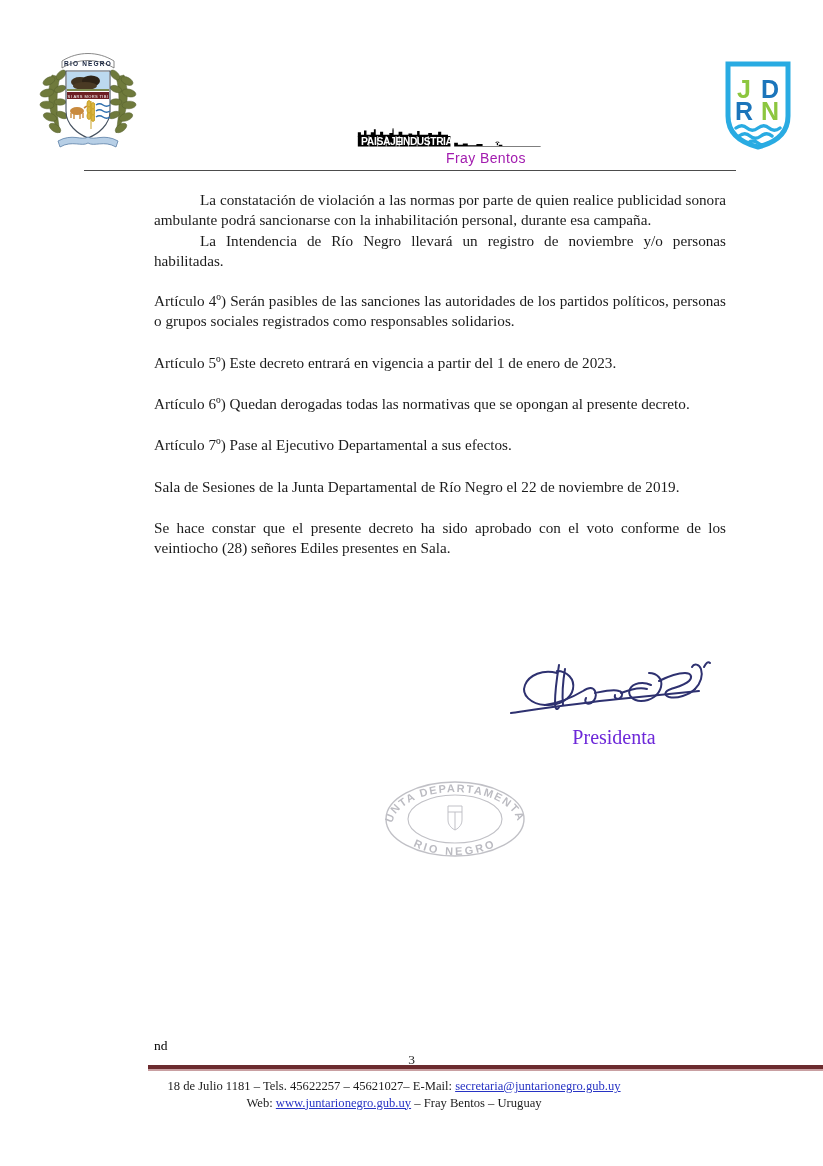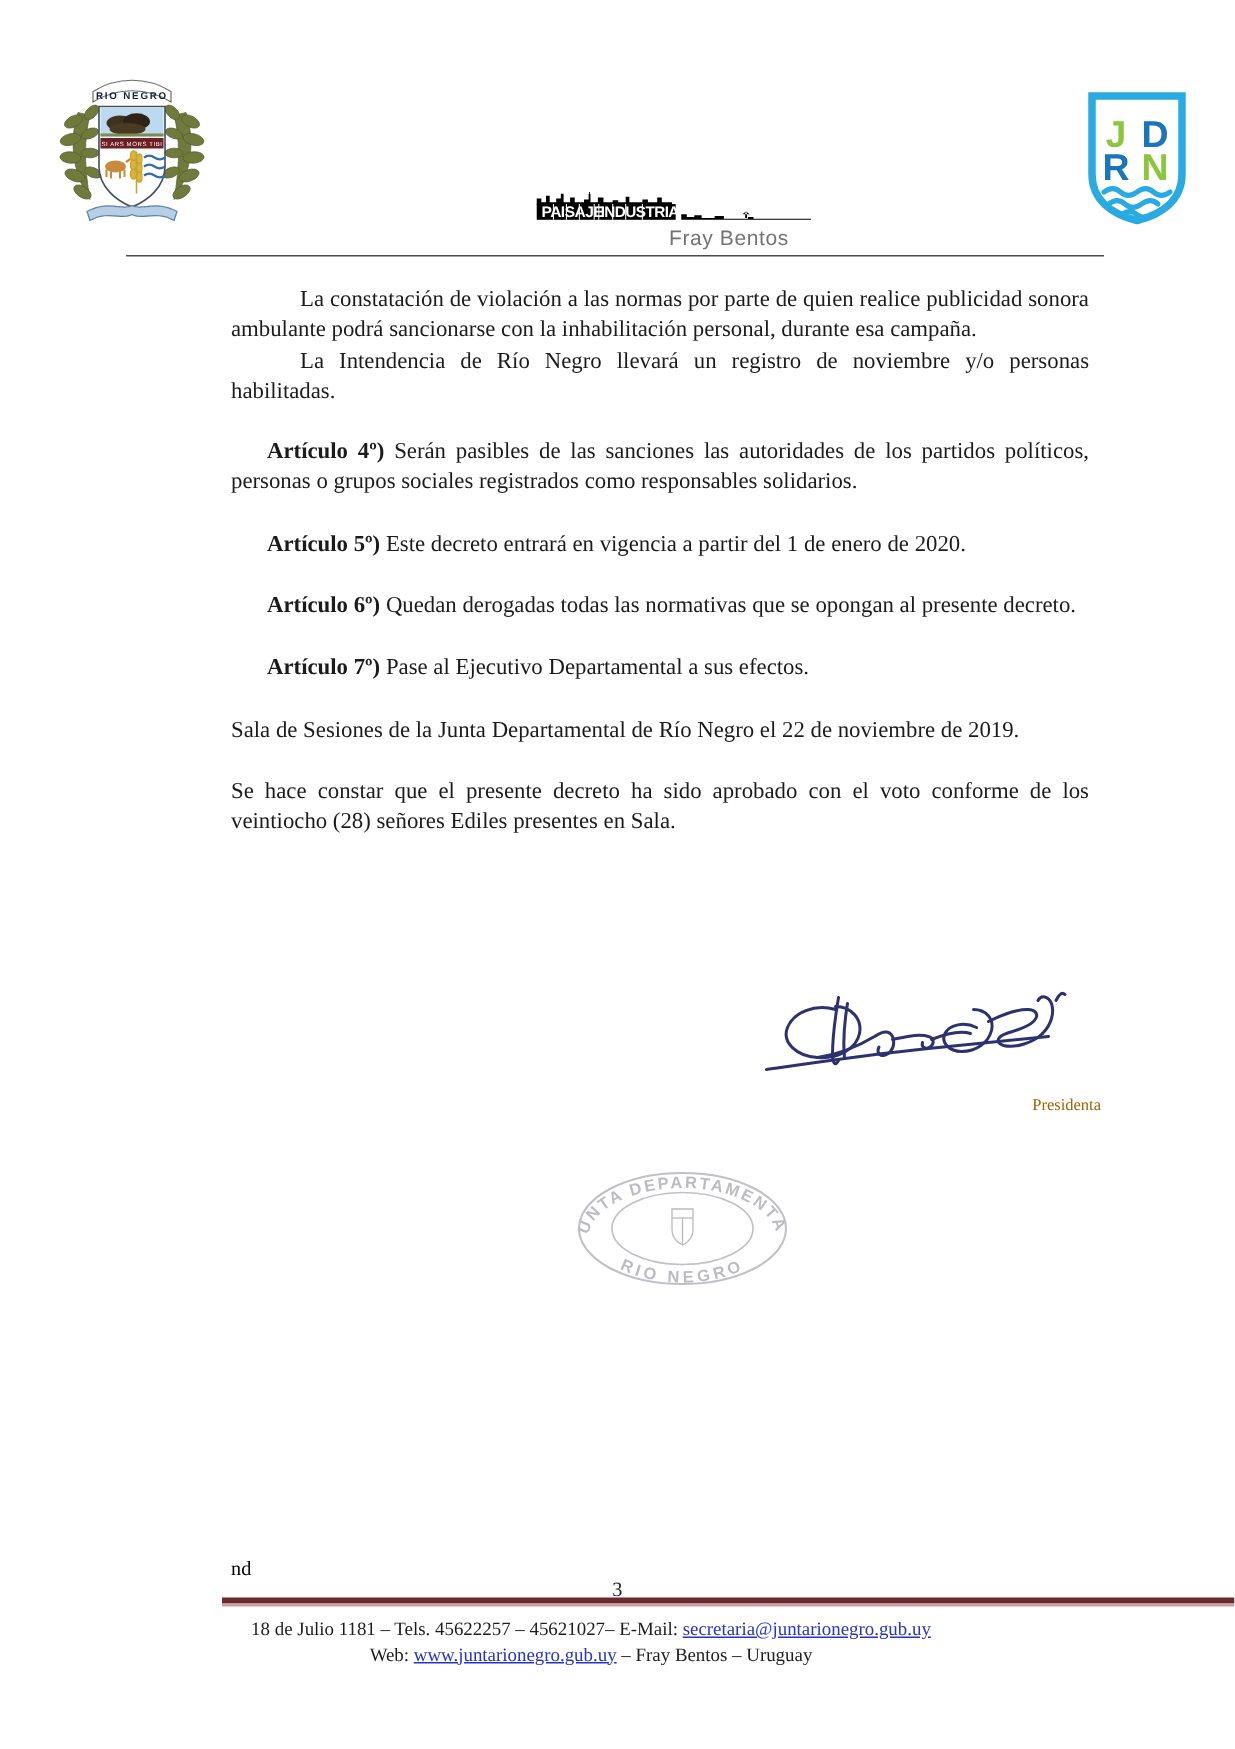--- a/index.html
+++ b/index.html
@@ -62,21 +62,21 @@
     left: 0;
     top: 8px;
     height: 21px;
   }
   .fray-bentos {
     position: absolute;
     left: 148px;
     top: 30px;
     font-family: "Liberation Sans", "DejaVu Sans", sans-serif;
     font-size: 14px;
-    color: #737373;
+    color: #a21caf;
     letter-spacing: 0.4px;
     white-space: nowrap;
   }
   .header-rule {
     position: absolute;
     left: 84px;
     top: 170px;
     width: 652px;
     height: 0;
     border-top: 1.6px solid #4c4c4c;
@@ -93,21 +93,21 @@
     margin: 0 0 0 0;
     font-size: 15.2px;
     line-height: 20.3px;
     text-align: justify;
     text-justify: inter-word;
     color: #1b1b1b;
   }
   .para.indent { text-indent: 46px; }
   .gap-md { height: 20px; }
   .gap-lg { height: 21px; }
-  .art-label { font-weight: bold; margin-left: 24px; }
+  .art-label { font-weight: normal; }
 
   
   .sig-area {
     position: absolute;
     left: 0;
     top: 655px;
     width: 823px;
     height: 130px;
   }
   .sig-block { position: absolute; text-align: center; }
@@ -117,24 +117,23 @@
   .sig-name {
     font-size: 14.6px;
     font-weight: bold;
     color: #111111;
     line-height: 17px;
     margin-top: -6px;
     position: relative;
     z-index: 2;
   }
   .sig-role {
-    font-size: 11px;
-    color: #a16207;
+    font-size: 20px;
+    color: #6d28d9;
     line-height: 17px;
-    text-align: right;
   }
 
   
   .seal {
     position: absolute;
     left: 372px;
     top: 776px;
     width: 166px;
     height: 86px;
     opacity: 0.42;
@@ -325,21 +324,21 @@
 
   <div class="gap-md"></div>
 
   <p class="para">
     <span class="art-label">Artículo 4º)</span><span> Serán pasibles de las sanciones las autoridades de los partidos políticos, personas o grupos sociales registrados como responsables solidarios.</span>
   </p>
 
   <div class="gap-lg"></div>
 
   <p class="para">
-    <span class="art-label">Artículo 5º)</span><span> Este decreto entrará en vigencia a partir del 1 de enero de 2020.</span>
+    <span class="art-label">Artículo 5º)</span><span> Este decreto entrará en vigencia a partir del 1 de enero de 2023.</span>
   </p>
 
   <div class="gap-lg"></div>
 
   <p class="para">
     <span class="art-label">Artículo 6º)</span><span> Quedan derogadas todas las normativas que se opongan al presente decreto.</span>
   </p>
 
   <div class="gap-lg"></div>
 

